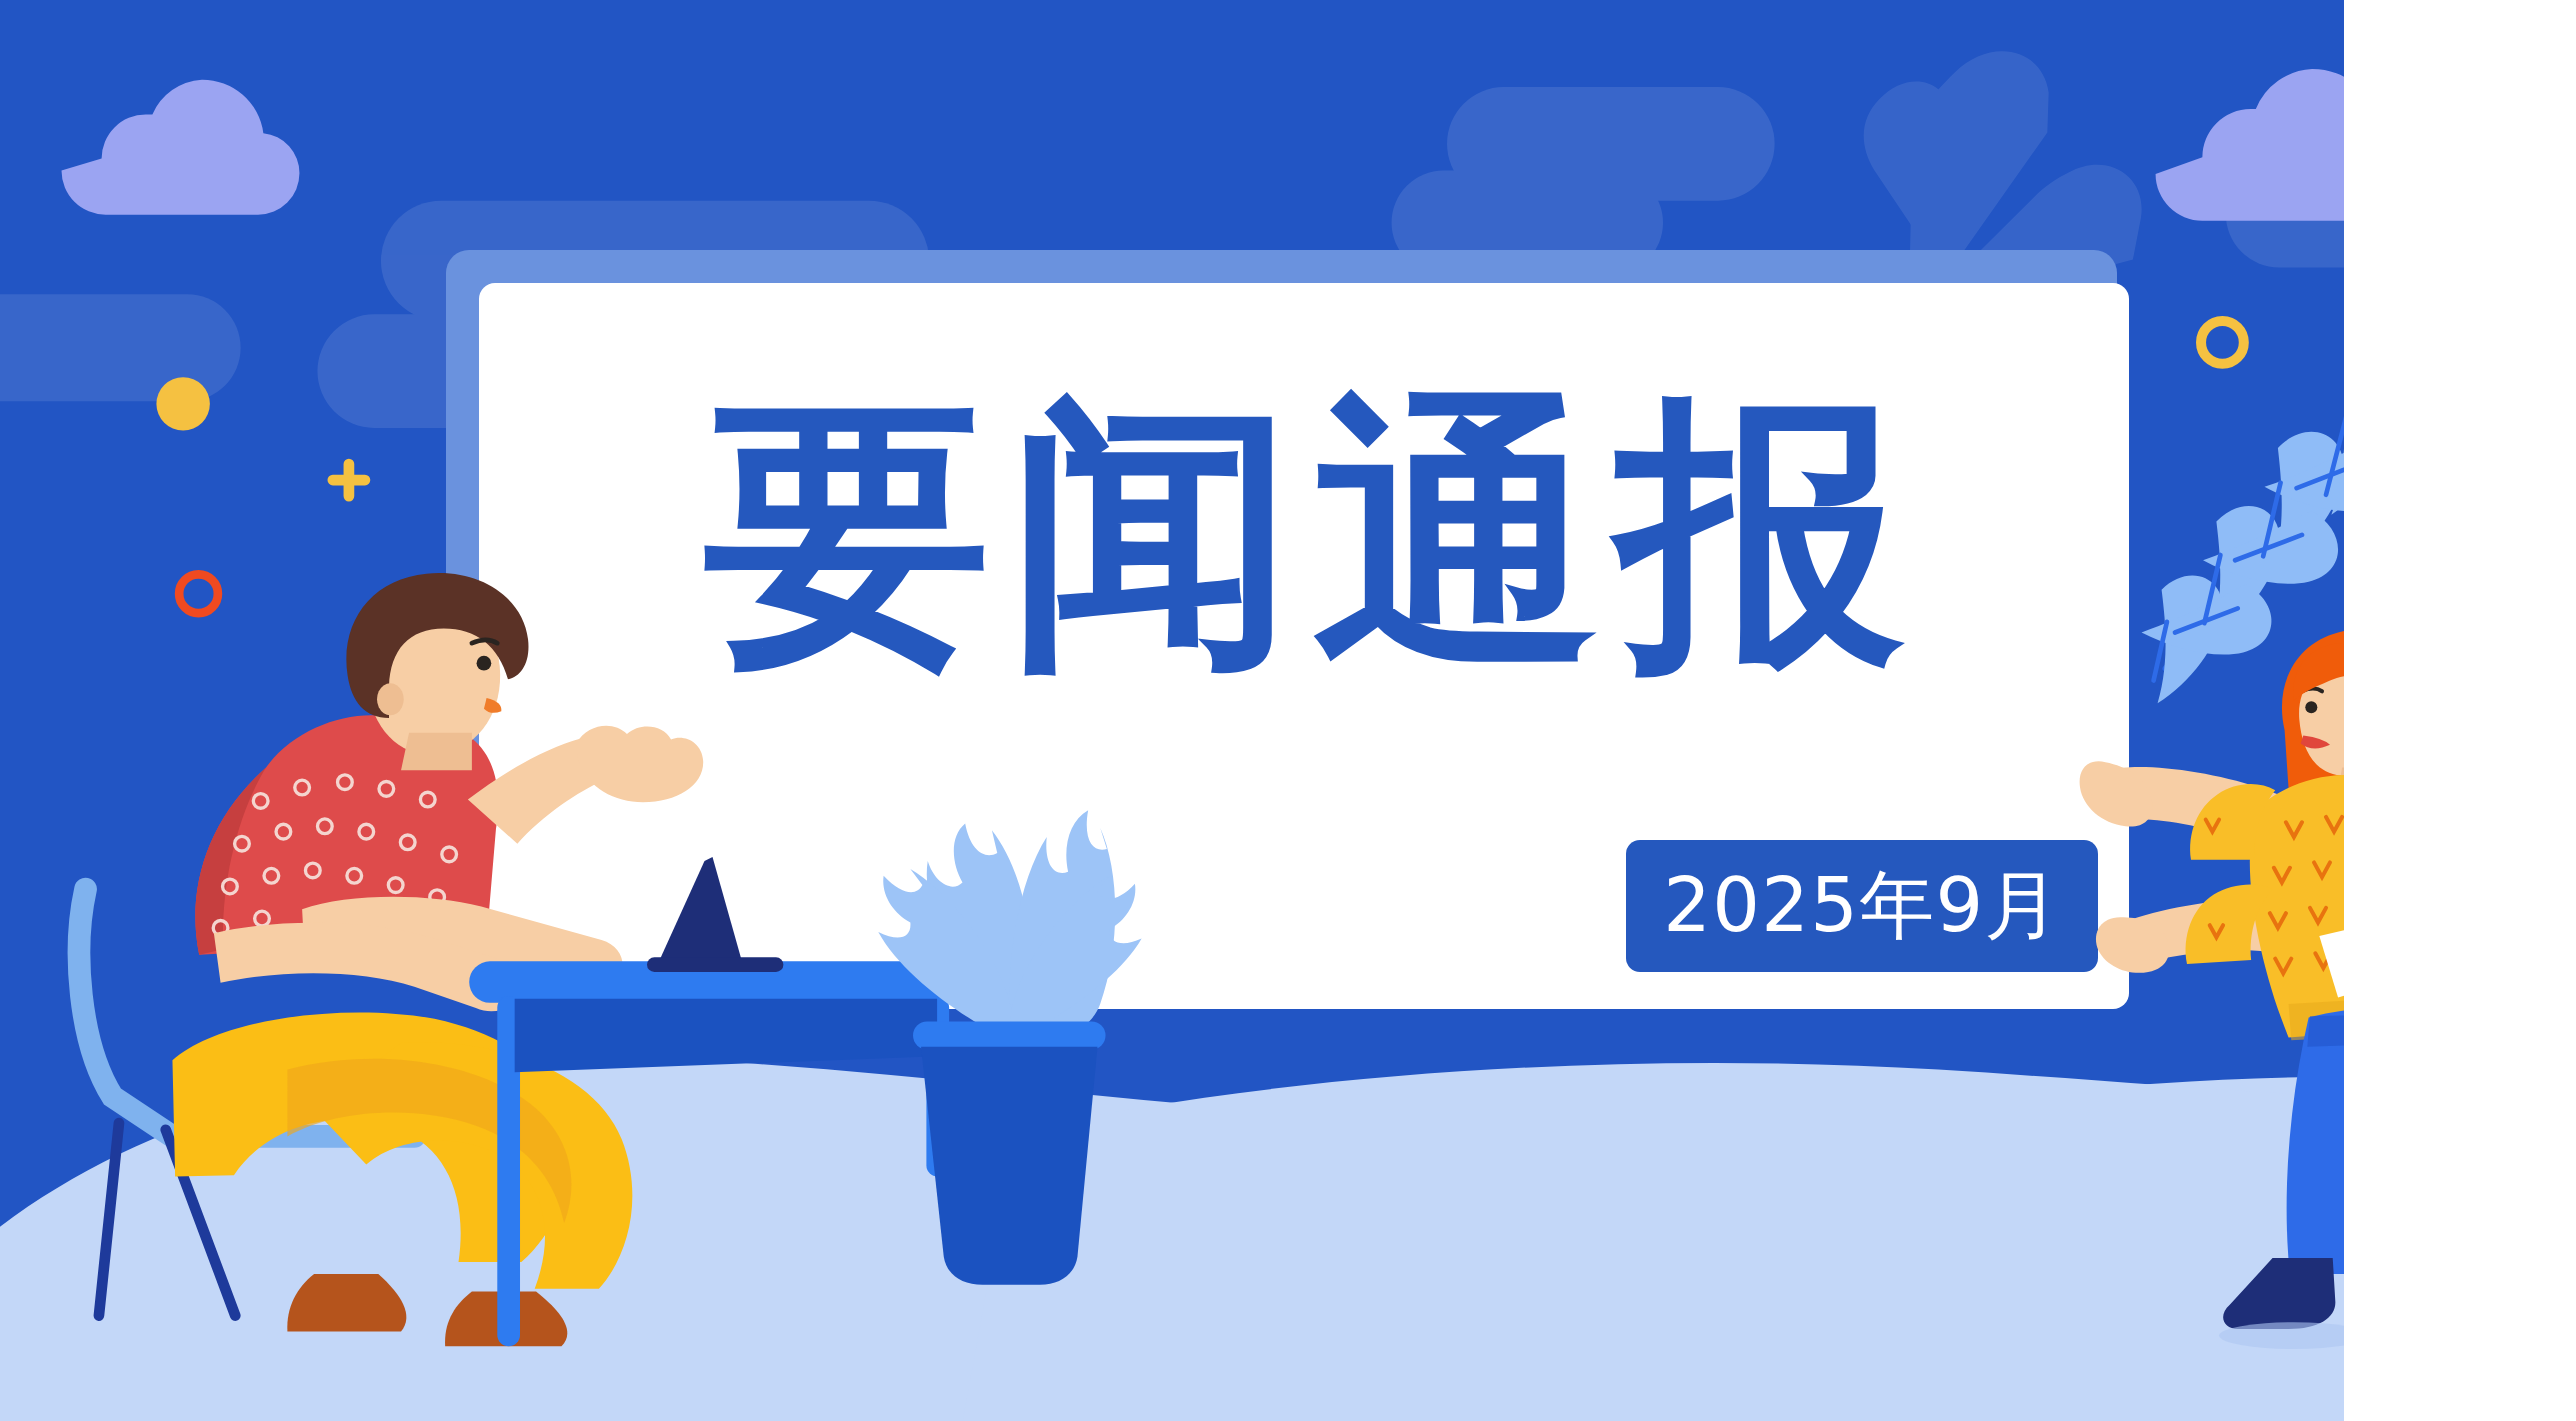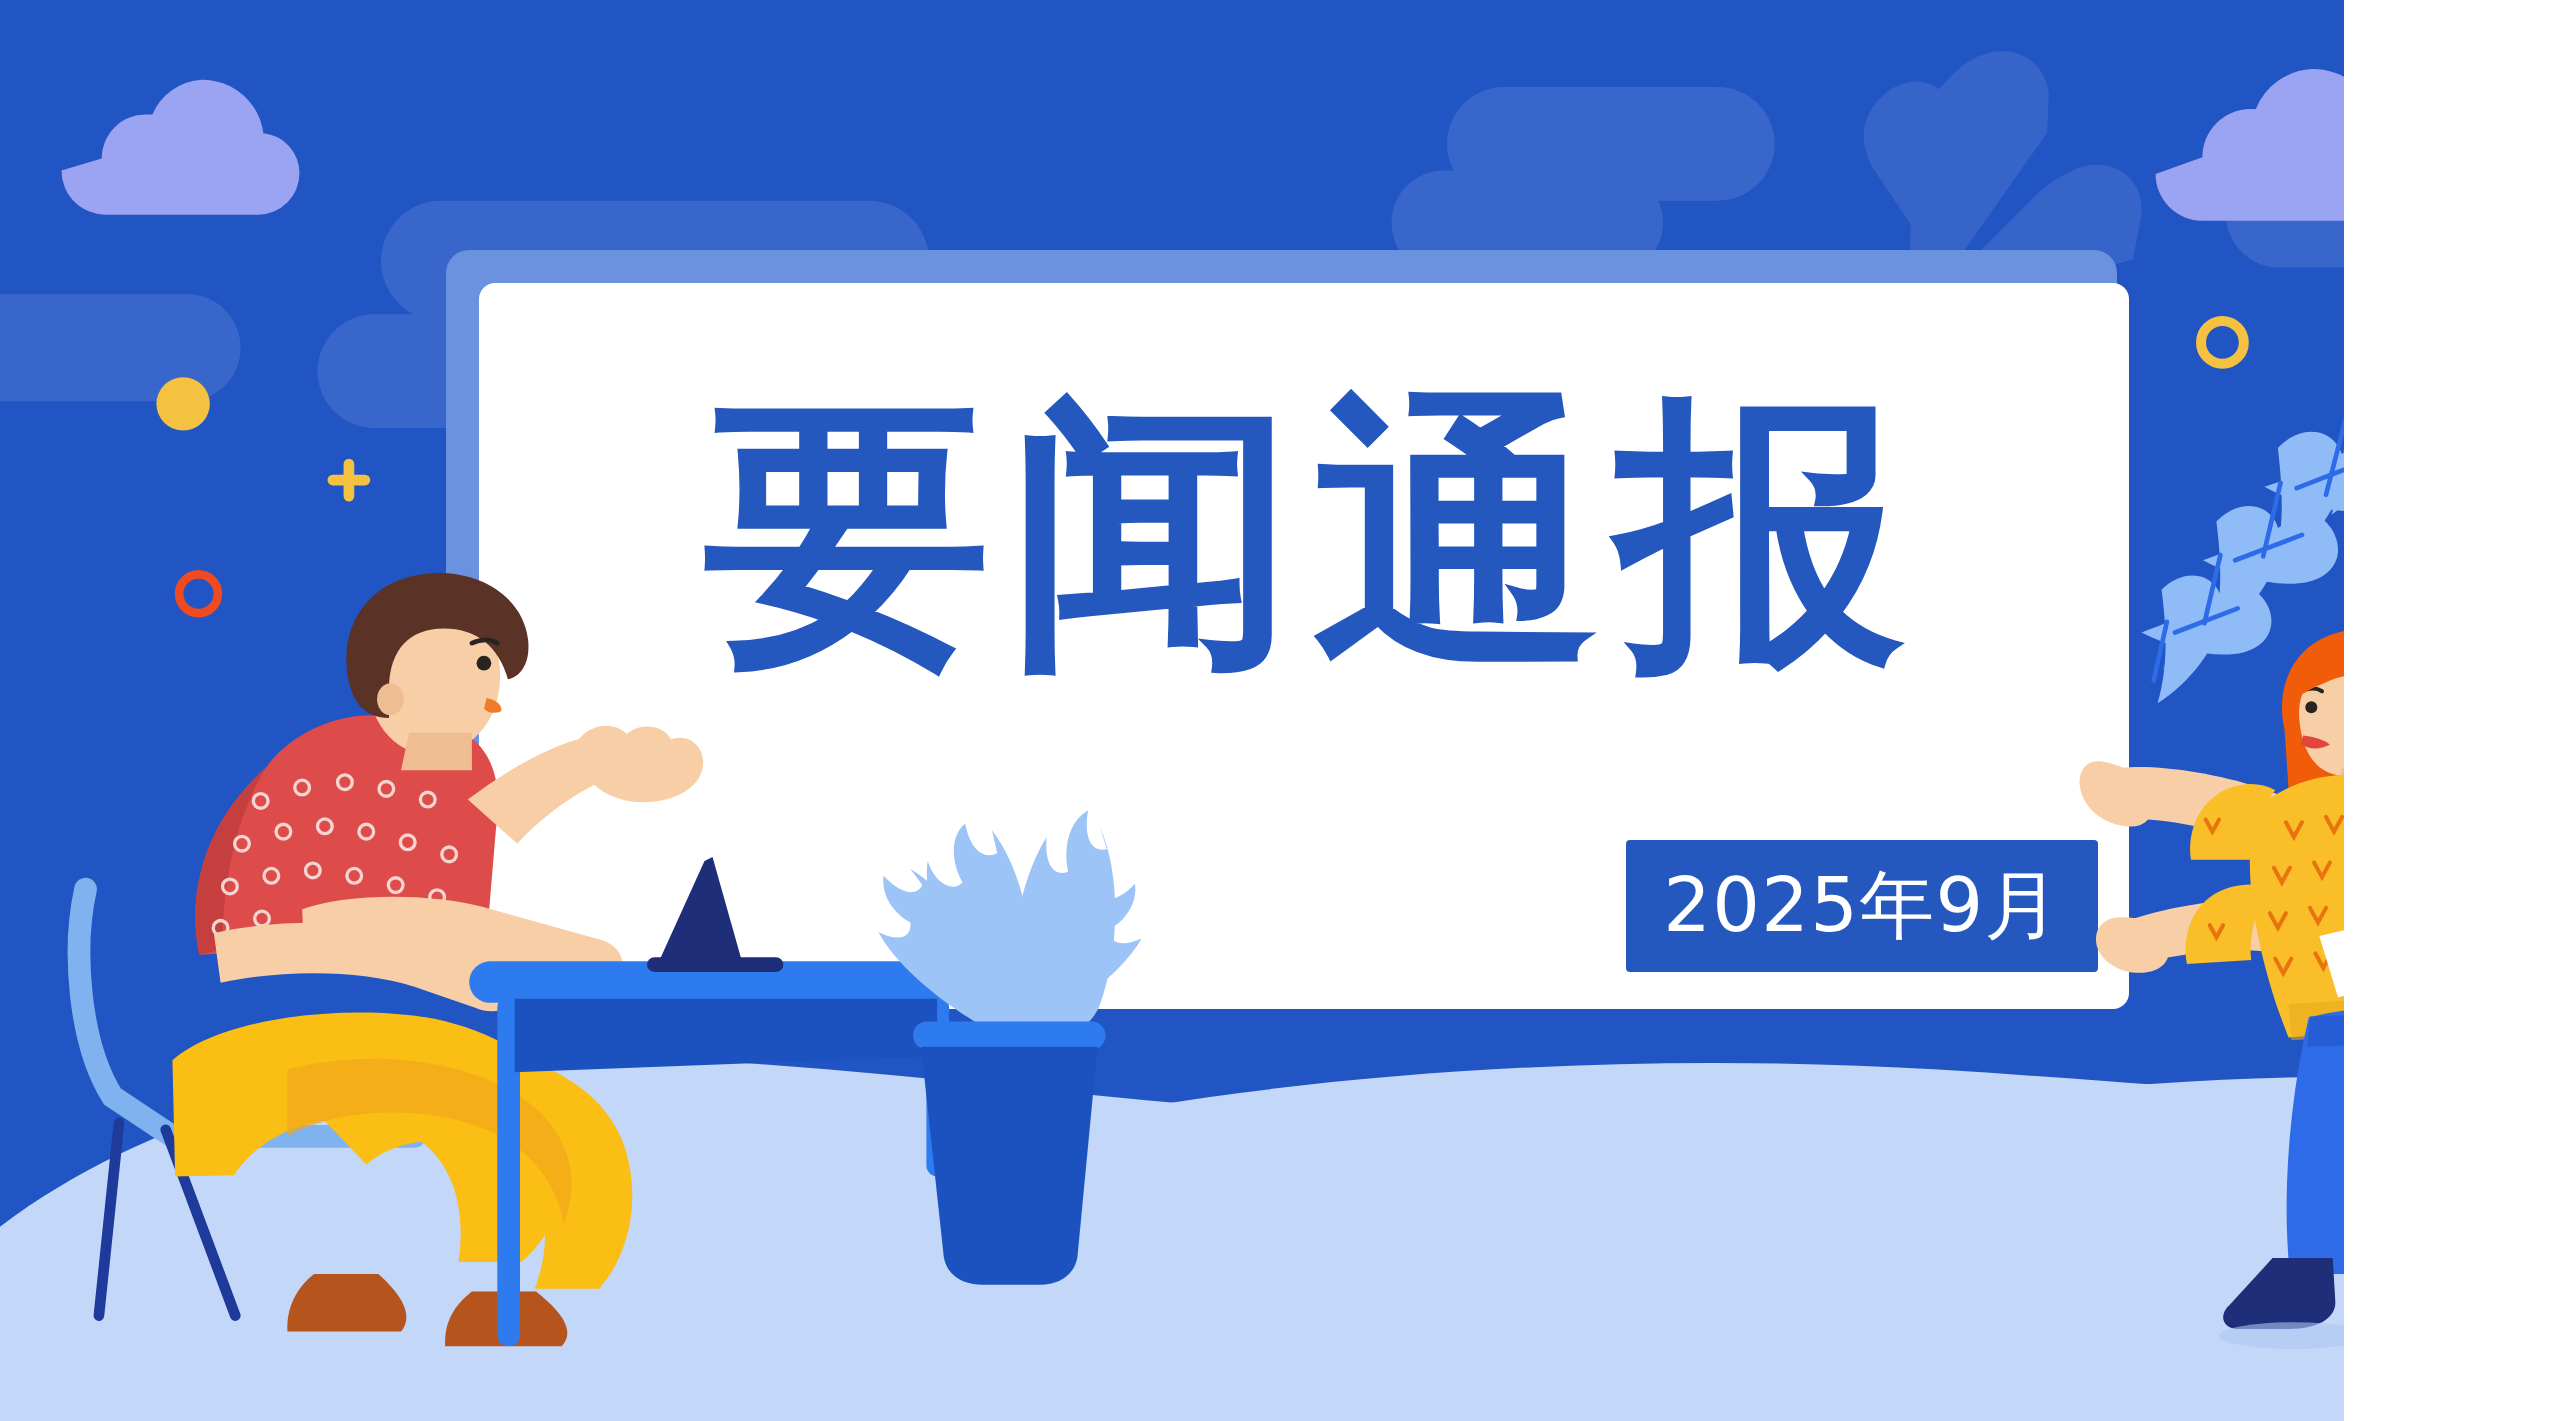--- a/index.html
+++ b/index.html
@@ -44,21 +44,21 @@
     line-height:1.0;
     letter-spacing:17.4px;
     text-indent:17.4px;
     white-space:nowrap;
   }
   #date-badge {
     position:absolute;
     left:1626px; top:840px;
     width:472px; height:132px;
     background:#2558BE;
-    border-radius:4px;
+    border-radius:14px;
     display:flex;
     align-items:center;
     justify-content:center;
   }
   #date-badge-label {
     color:#FFFFFF;
     font-family:"DejaVu Sans", sans-serif;
     font-size:75px;
     font-weight:400;
     letter-spacing:1.3px;

